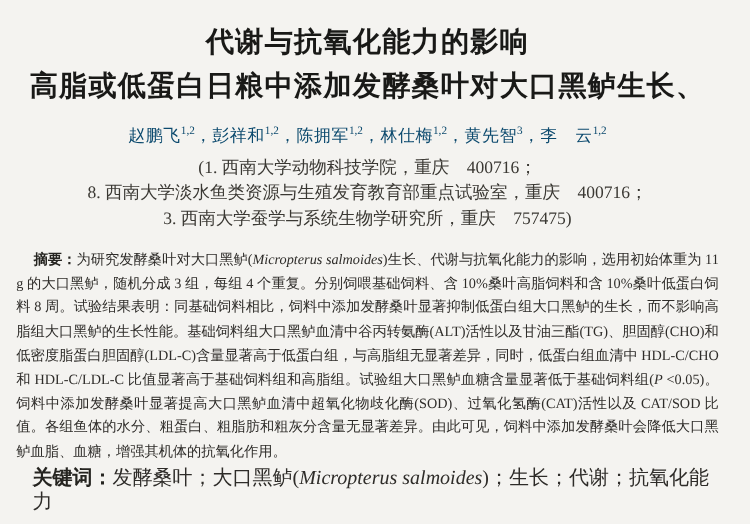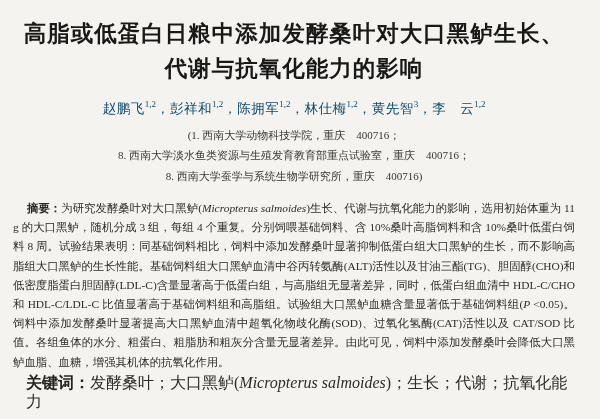--- a/index.html
+++ b/index.html
@@ -27,21 +27,21 @@
     text-align: center;
     font-size: 13.5px;
     color: #0c4a6e;
     margin-top: 13px;
     letter-spacing: 0.5px;
   }
   .authors sup { font-size: 9px; letter-spacing: 0; }
 
   .affils {
     text-align: center;
-    font-size: 11px;
+    font-size: 14px;
     line-height: 20.5px;
     margin-top: 7px;
     color: #3a3833;
   }
 
   .abstract {
     margin: 13px 0 0 0;
     font-size: 11.4px;
     line-height: 19.2px;
     text-align: justify;
@@ -72,30 +72,30 @@
   }
   .f1 { width: 176px; }
   .f2 { width: 150px; }
 </style>
 </head>
 <body>
 
 <div class="page">
 
   <div class="title">
+    <div>代谢与抗氧化能力的影响</div>
     <div>高脂或低蛋白日粮中添加发酵桑叶对大口黑鲈生长、</div>
-    <div>代谢与抗氧化能力的影响</div>
   </div>
 
   <div class="authors"><span>赵鹏飞</span><sup>1,2</sup>，<span>彭祥和</span><sup>1,2</sup>，<span>陈拥军</span><sup>1,2</sup>，<span>林仕梅</span><sup>1,2</sup>，<span>黄先智</span><sup>3</sup>，<span>李　云</span><sup>1,2</sup></div>
 
   <div class="affils">
     <div>(1. 西南大学动物科技学院，重庆　400716；</div>
     <div>8. 西南大学淡水鱼类资源与生殖发育教育部重点试验室，重庆　400716；</div>
-    <div>8. 西南大学蚕学与系统生物学研究所，重庆　400716)</div>
+    <div>3. 西南大学蚕学与系统生物学研究所，重庆　757475)</div>
   </div>
 
   <p class="abstract"><span class="label">摘要：</span><span><span>为研究发酵桑叶对大口黑鲈(</span><i>Micropterus salmoides</i><span>)生长、代谢与抗氧化能力的影响，选用初始体重为 11 g 的大口黑鲈，随机分成 3 组，每组 4 个重复。分别饲喂基础饲料、含 10%桑叶高脂饲料和含 10%桑叶低蛋白饲料 8 周。试验结果表明：同基础饲料相比，饲料中添加发酵桑叶显著抑制低蛋白组大口黑鲈的生长，而不影响高脂组大口黑鲈的生长性能。基础饲料组大口黑鲈血清中谷丙转氨酶(ALT)活性以及甘油三酯(TG)、胆固醇(CHO)和低密度脂蛋白胆固醇(LDL-C)含量显著高于低蛋白组，与高脂组无显著差异，同时，低蛋白组血清中 HDL-C/CHO 和 HDL-C/LDL-C 比值显著高于基础饲料组和高脂组。试验组大口黑鲈血糖含量显著低于基础饲料组(</span><i>P</i><span> &lt;0.05)。饲料中添加发酵桑叶显著提高大口黑鲈血清中超氧化物歧化酶(SOD)、过氧化氢酶(CAT)活性以及 CAT/SOD 比值。各组鱼体的水分、粗蛋白、粗脂肪和粗灰分含量无显著差异。由此可见，饲料中添加发酵桑叶会降低大口黑鲈血脂、血糖，增强其机体的抗氧化作用。</span></span></p>
 
   <div class="keywords"><span class="label">关键词：</span><span><span>发酵桑叶；大口黑鲈(</span><i>Micropterus salmoides</i><span>)；生长；代谢；抗氧化能力</span></span></div>
 
   <div class="footer">
     <span class="f1"><span class="label">中图分类号：</span><span>S963.73</span></span>
   </div>
 

